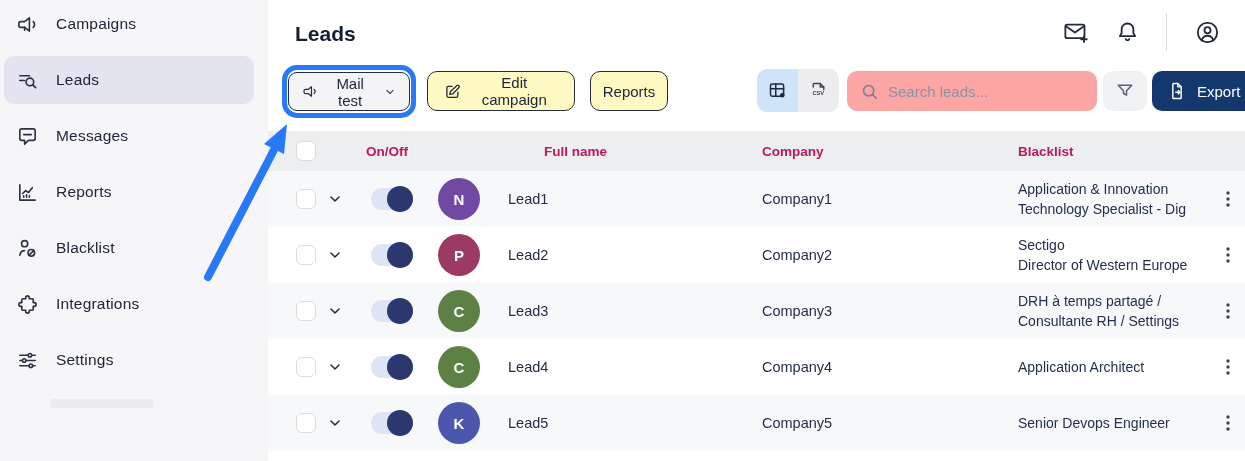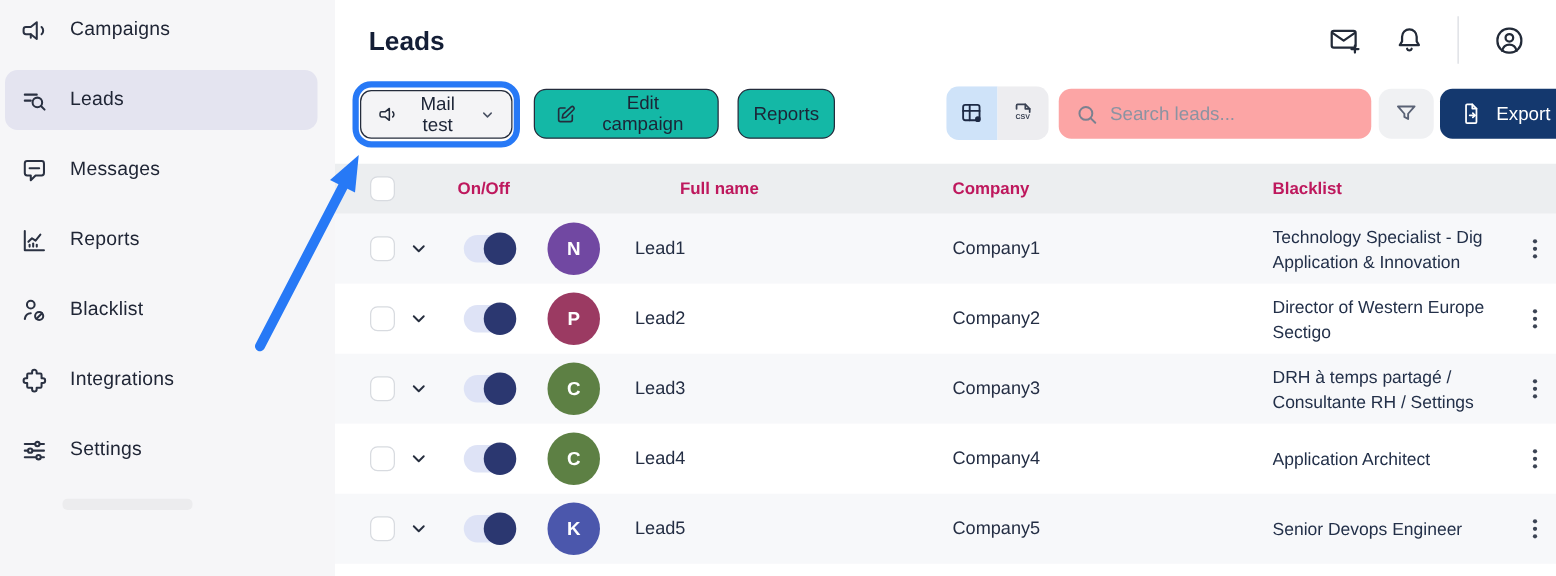--- a/index.html
+++ b/index.html
@@ -29,21 +29,21 @@
   .top-icon { position:absolute; top:19px; width:27px; height:27px; cursor:pointer; }
   .top-divider { position:absolute; left:1166px; top:13px; width:1px; height:38px; background:#d9dce1; }
   
   .annotation-box {
     position:absolute; left:282px; top:65px; width:134px; height:53px;
     border:5px solid var(--annotation,#2779f6); border-radius:15px;
     display:flex; align-items:center; justify-content:center; background:transparent;
   }
   .btn {
     display:inline-flex; align-items:center; gap:9px; height:40px;
-    border:1.5px solid #242c3c; border-radius:10px; background:#14b8a6;
+    border:1.5px solid #242c3c; border-radius:10px; background:#fef9c3;
     font-size:15px; color:#1c2436; padding:16px 16px; cursor:pointer;
     font-family:"Liberation Sans", sans-serif;
   }
   .campaign-btn { height:39px; background:#f4f4f6; border-radius:9px; padding:0 13px; gap:8px; width:122px; }
   .edit-btn  { position:absolute; left:427px; top:71px; width:148px; }
   .reports-btn { position:absolute; left:590px; top:71px; width:78px; justify-content:center; }
   .view-toggle {
     position:absolute; left:757px; top:69px; height:43px; width:82px;
     display:flex; border-radius:10px; overflow:hidden;
   }
@@ -286,22 +286,22 @@
       </span>
       <span class="toggle">
           <span class="knob"></span>
         </span>
       <span class="avatar" style="background: rgb(113, 72, 162);">
           <i>N</i>
         </span>
       <span class="cell name">Lead1</span>
       <span class="cell company">Company1</span>
       <span class="occ">
+        <span>Application &amp; Innovation</span>
         <span>Technology Specialist - Dig</span>
-        <span>Application &amp; Innovation</span>
       </span>
       <span class="kebab">
         <svg width="16" height="20" viewBox="0 0 16 20" fill="#3c4454">
             <circle cx="8" cy="4" r="1.7"></circle>
             <circle cx="8" cy="10" r="1.7"></circle>
             <circle cx="8" cy="16" r="1.7"></circle>
           </svg>
       </span>
     </div>
 
@@ -314,22 +314,22 @@
       </span>
       <span class="toggle">
           <span class="knob"></span>
         </span>
       <span class="avatar" style="background: rgb(155, 58, 98);">
           <i>P</i>
         </span>
       <span class="cell name">Lead2</span>
       <span class="cell company">Company2</span>
       <span class="occ">
+        <span>Sectigo</span>
         <span>Director of Western Europe</span>
-        <span>Sectigo</span>
       </span>
       <span class="kebab">
         <svg width="16" height="20" viewBox="0 0 16 20" fill="#3c4454">
             <circle cx="8" cy="4" r="1.7"></circle>
             <circle cx="8" cy="10" r="1.7"></circle>
             <circle cx="8" cy="16" r="1.7"></circle>
           </svg>
       </span>
     </div>
 

